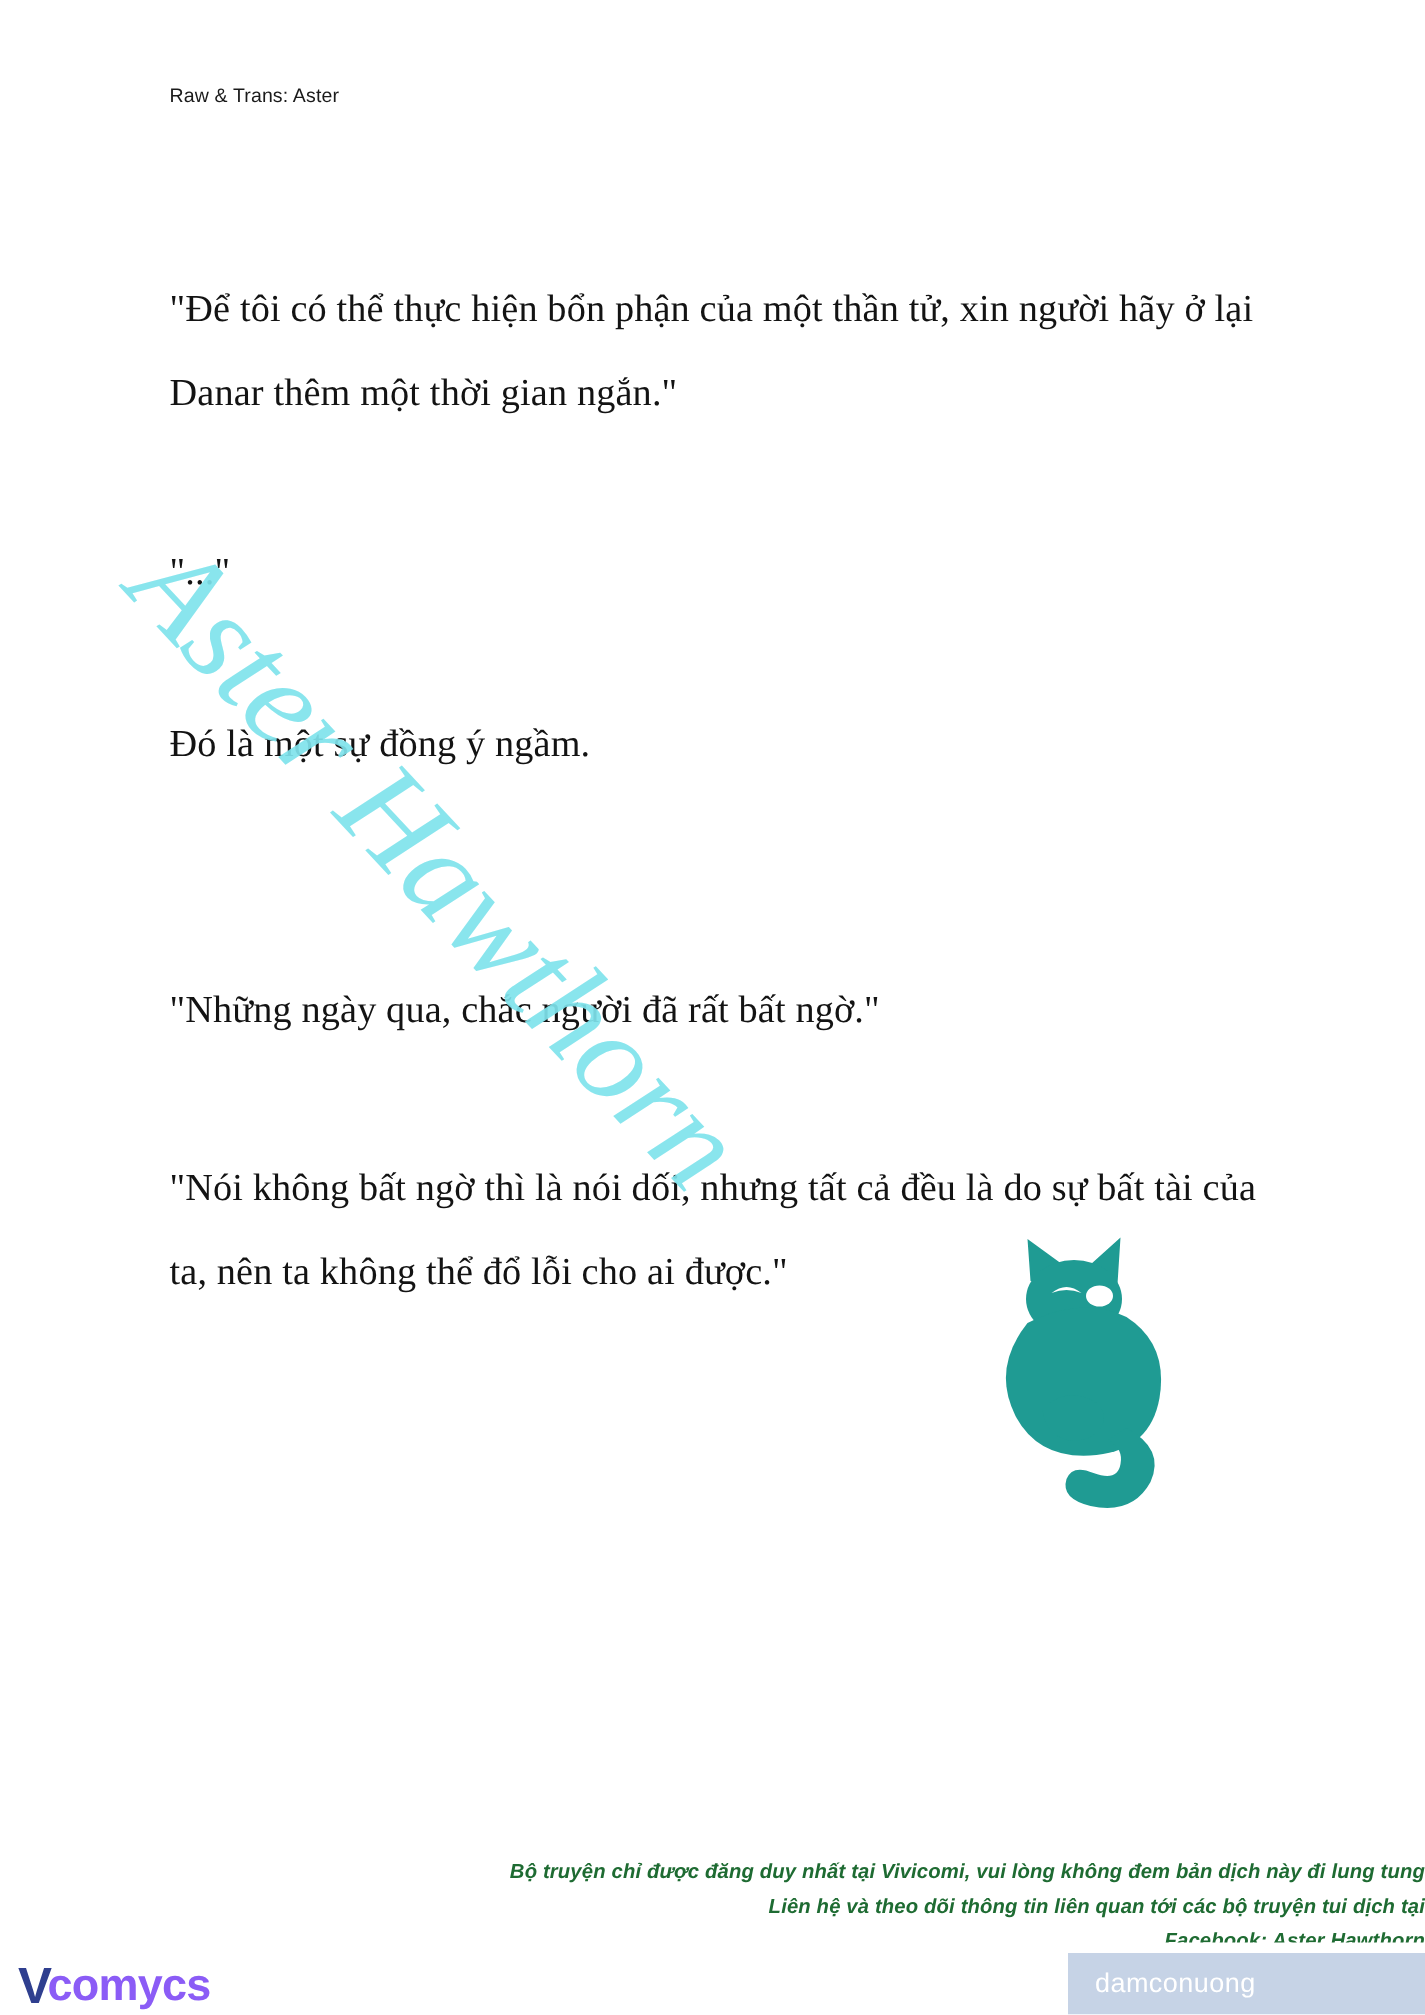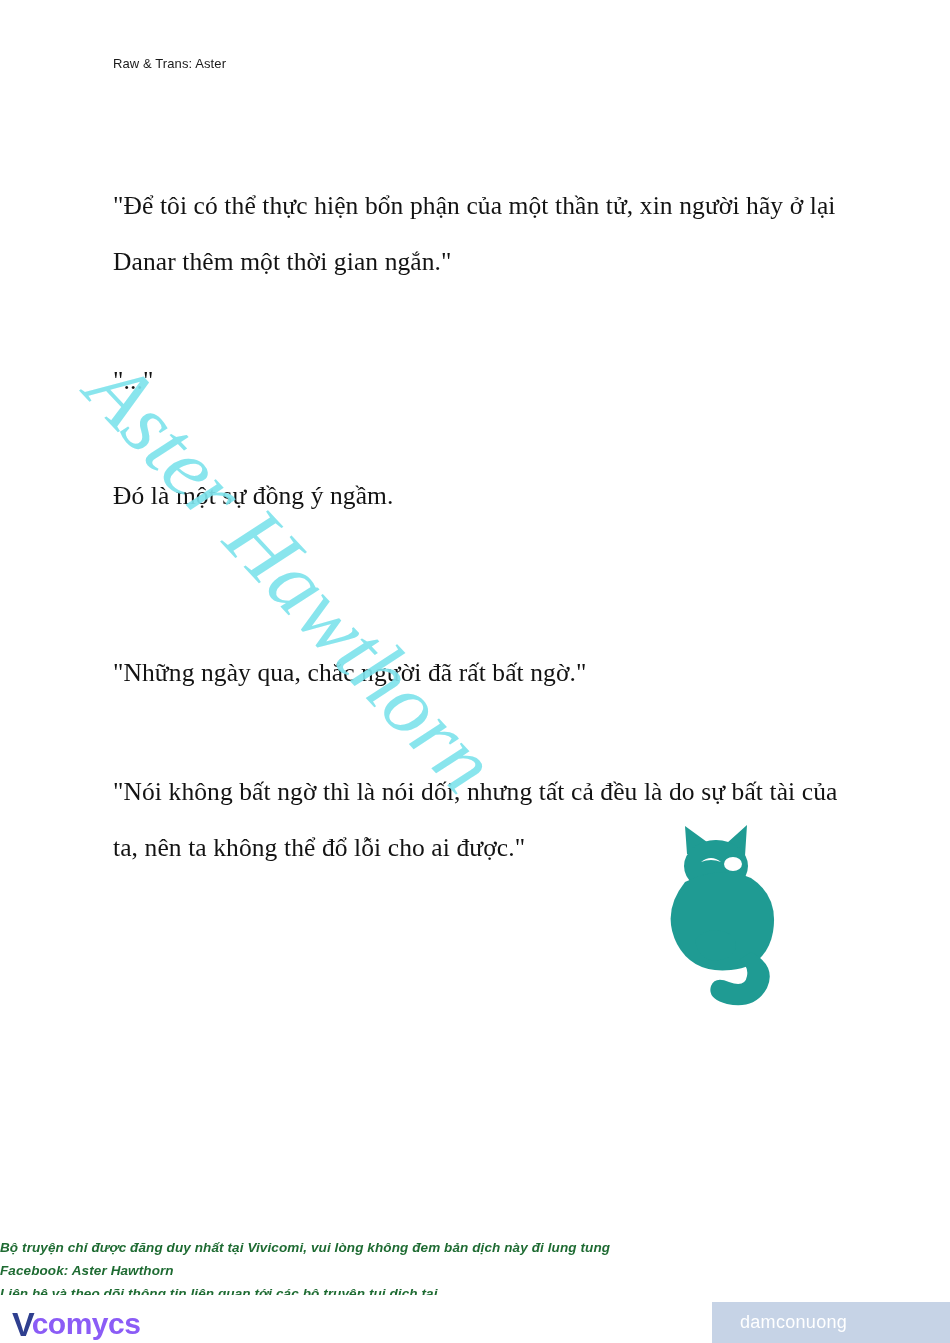--- a/index.html
+++ b/index.html
@@ -85,21 +85,21 @@
     height: 200px;
     pointer-events: none;
   }
 
   
   .footer-notice {
     position: absolute;
     left: 0;
     right: 0;
     top: 1236px;
-    text-align: left;
+    text-align: right;
     font-family: "Liberation Sans", sans-serif;
     font-weight: bold;
     font-style: italic;
     font-size: 13.5px;
     color: #1e6b32;
     line-height: 23px;
     letter-spacing: 0.1px;
   }
   .footer-notice div { white-space: nowrap; }
 
@@ -139,21 +139,21 @@
   }
   .site-tag {
     position: absolute;
     right: 0;
     bottom: 0;
     width: 238px;
     height: 41px;
     background: #c6d3e6;
     display: flex;
     align-items: center;
-    padding-left: 28px;
+    padding-left: 18px;
   }
   .site-tag span {
     font-family: "Liberation Sans", sans-serif;
     font-size: 18px;
     color: #ffffff;
     letter-spacing: 0.3px;
   }
 </style>
 </head>
 <body>
@@ -195,22 +195,22 @@
       <g fill="#ffffff">
 
         <path d="M46 42 Q56 34 66 42 Q56 38 46 42 Z"></path>
         <ellipse cx="78" cy="44" rx="9" ry="7"></ellipse>
       </g>
     </svg>
   </div>
 
   <div class="footer-notice">
     <div>Bộ truyện chỉ được đăng duy nhất tại Vivicomi, vui lòng không đem bản dịch này đi lung tung</div>
+    <div>Liên hệ và theo dõi thông tin liên quan tới các bộ truyện tui dịch tại</div>
     <div>Facebook: Aster Hawthorn</div>
-    <div>Liên hệ và theo dõi thông tin liên quan tới các bộ truyện tui dịch tại</div>
   </div>
 
   <div class="bottom-bar">
     <div class="brand-logo">
       <span class="brand-v">V</span>
       <span class="brand-rest">comycs</span>
     </div>
     <div class="site-tag">
       <span>damconuong</span>
     </div>

